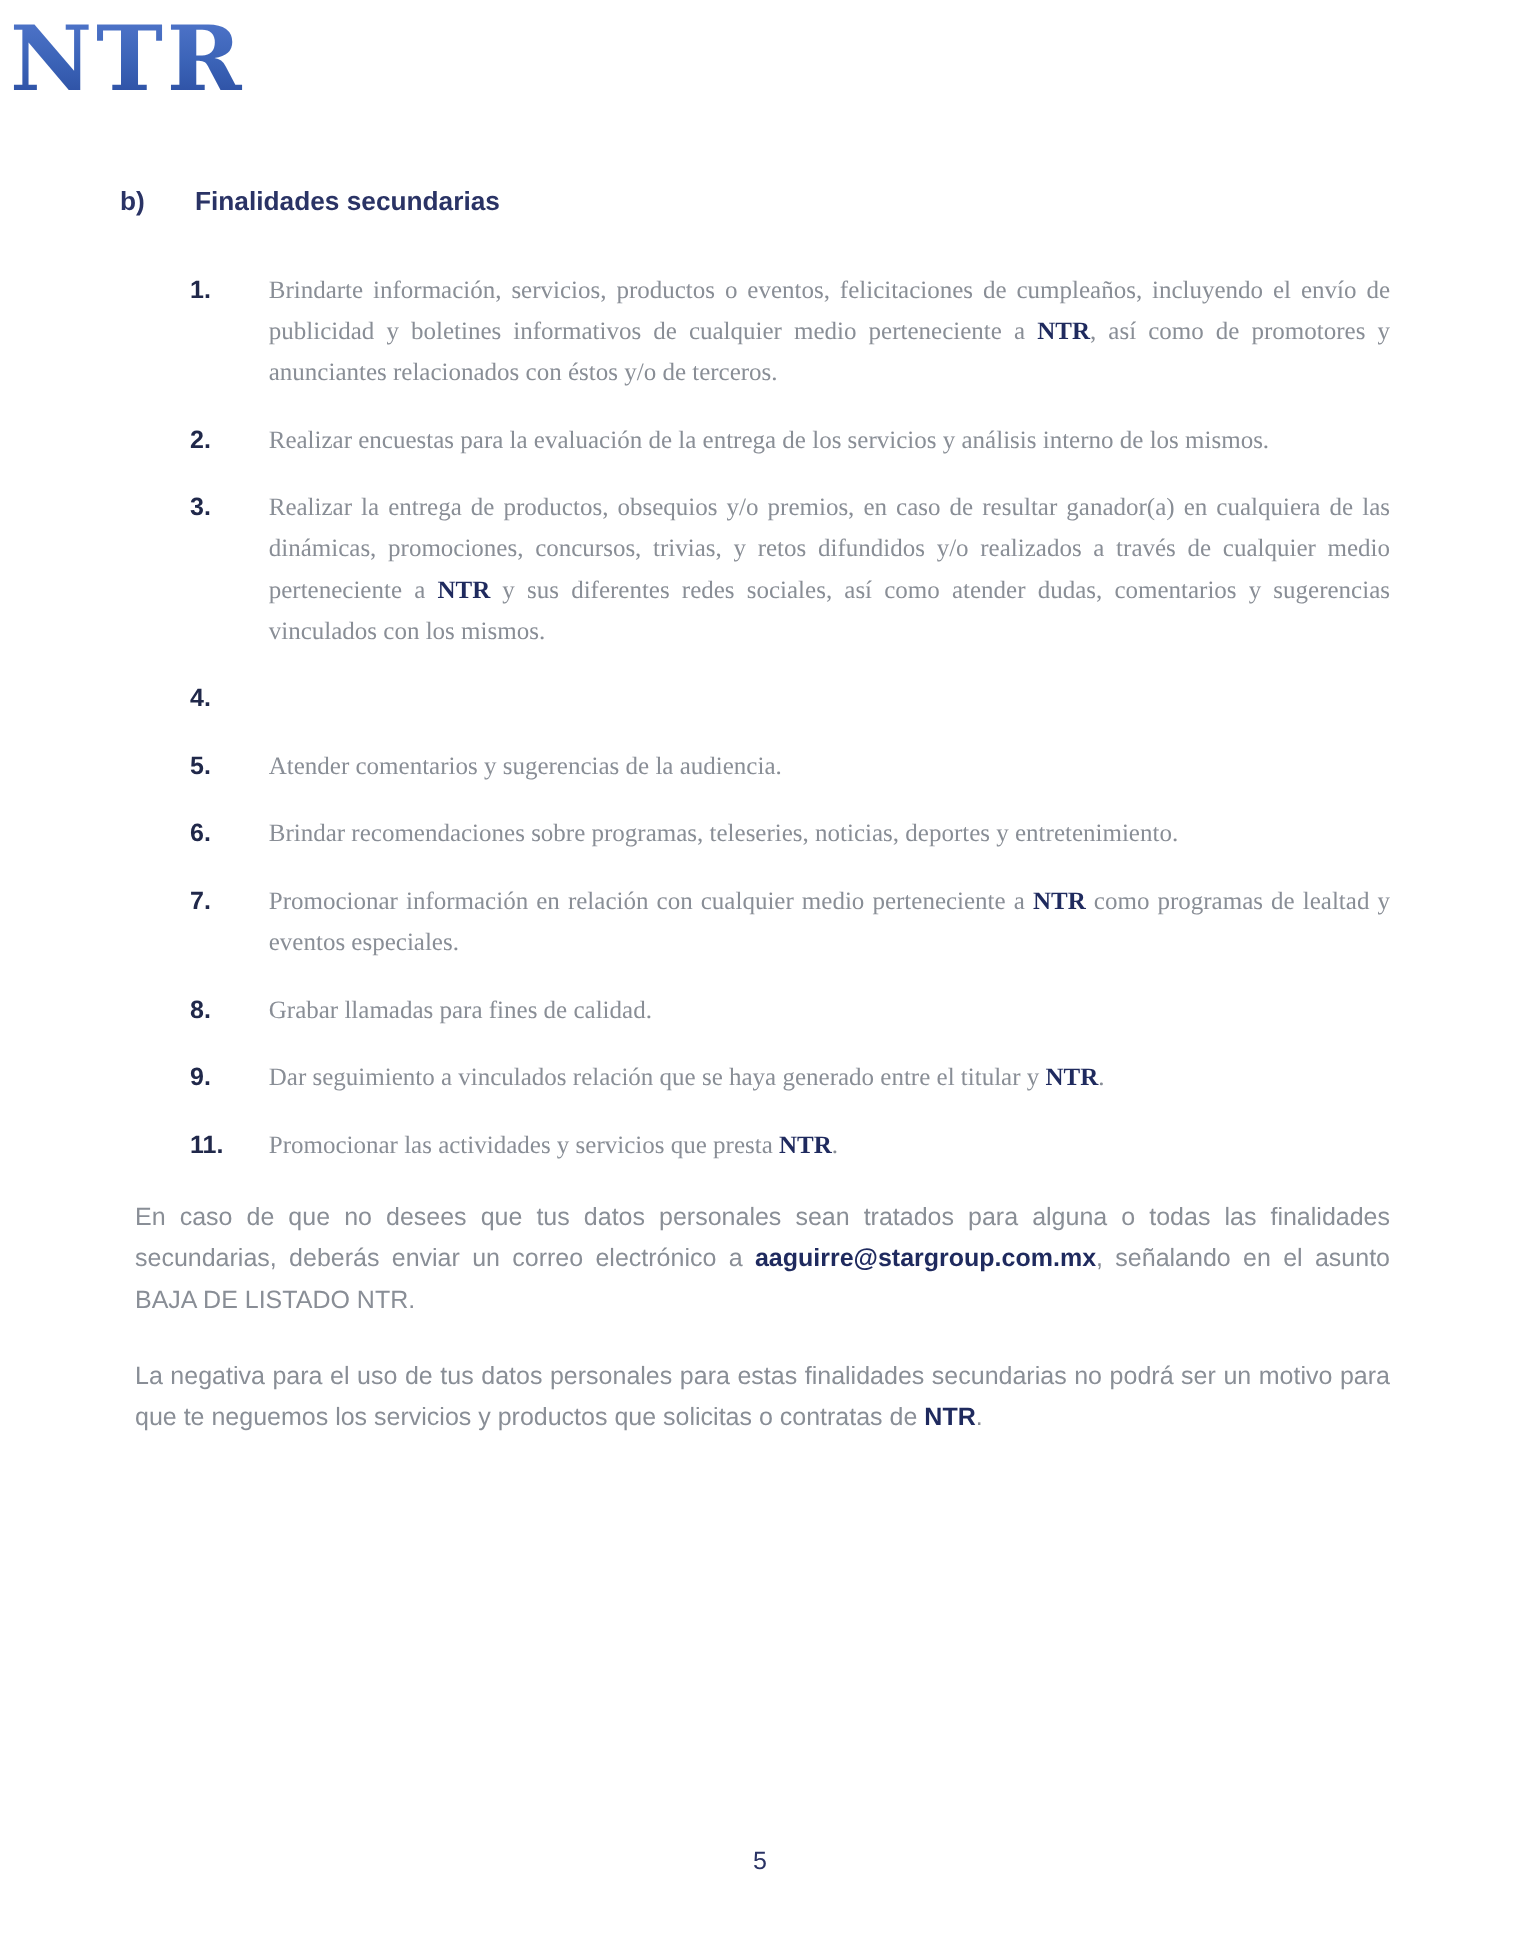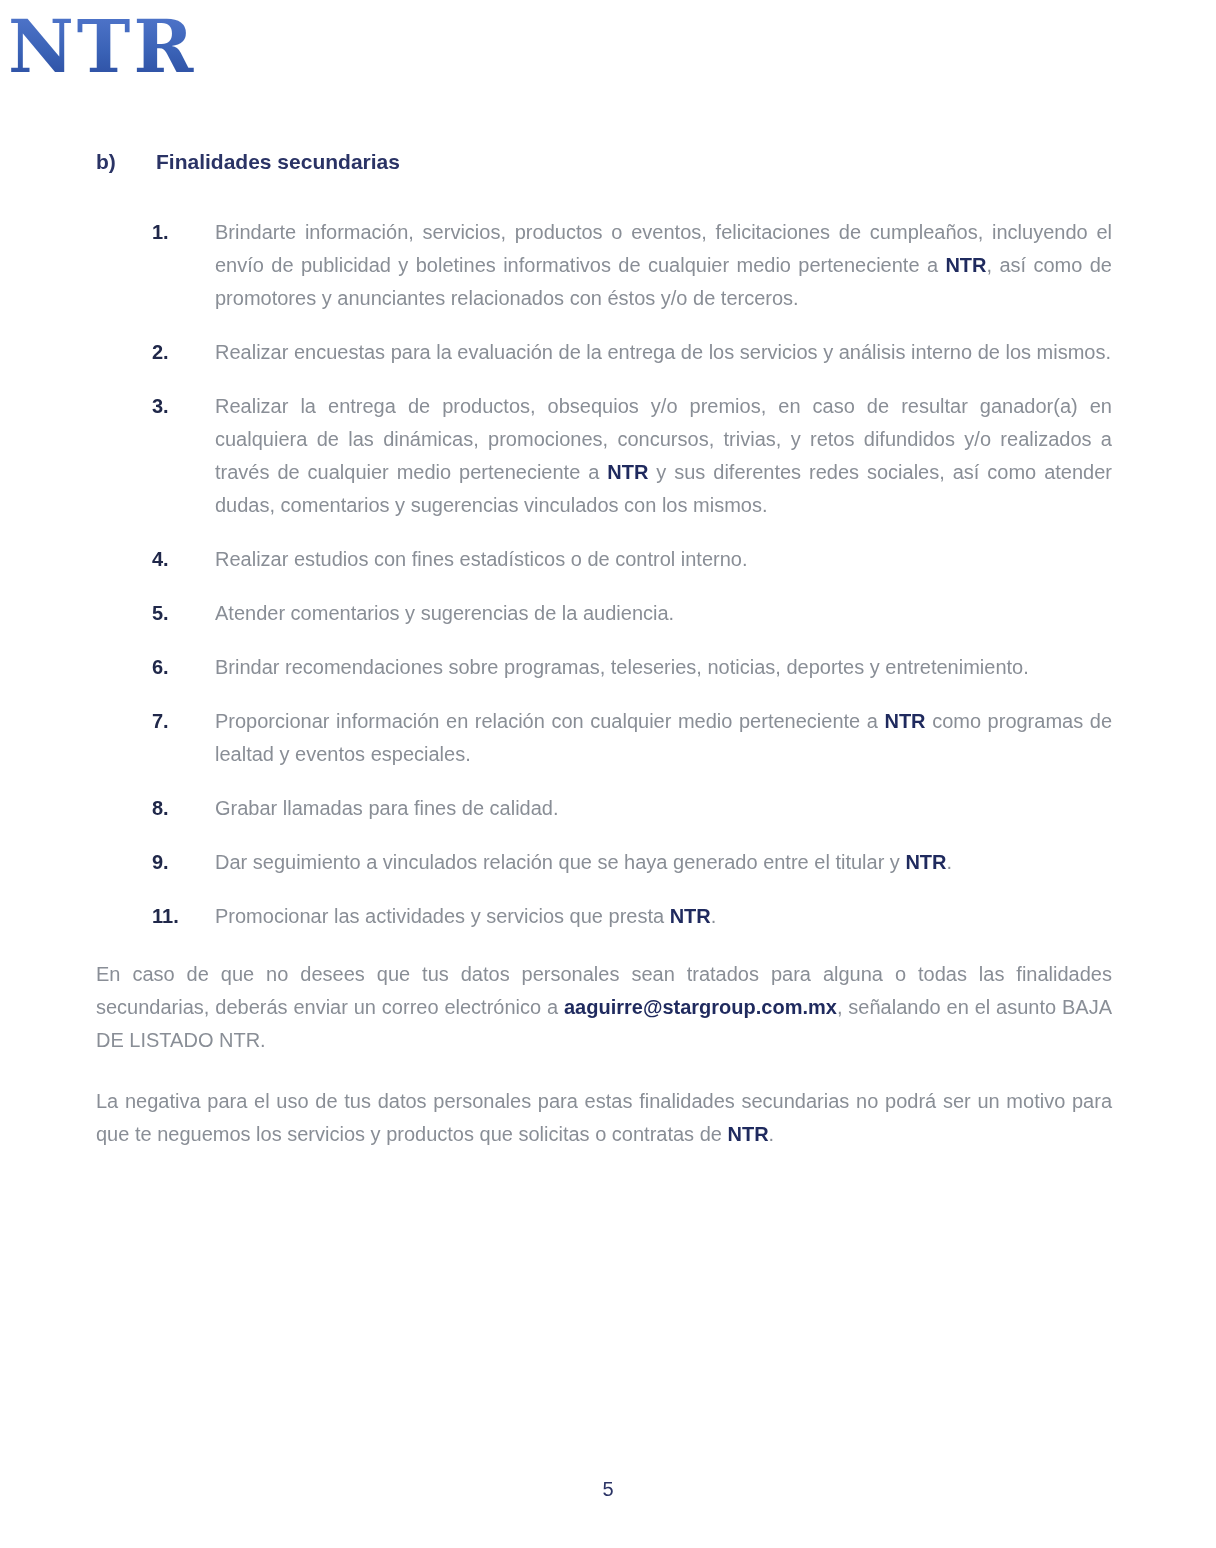--- a/index.html
+++ b/index.html
@@ -71,24 +71,26 @@
     font-size: 20px;
     line-height: 33px;
     color: #20284a;
   }
   .item-text {
     flex: 1;
     font-size: 20px;
     line-height: 33px;
     color: #898e96;
     text-align: justify;
+    font-family: Liberation Serif, serif;
   }
   
   .paragraphs {
     margin-top: 25px;
+    margin-left: 12px;
   }
   .paragraph {
     font-size: 20px;
     line-height: 33px;
     color: #898e96;
     text-align: justify;
     margin: 0 0 28px 0;
   }
   .brand {
     font-weight: bold;
@@ -127,33 +129,32 @@
         <div class="list-item">
           <span class="item-number">2.</span>
           <div class="item-text"><span>Realizar encuestas para la evaluación de la entrega de los servicios y análisis interno de los mismos.</span></div>
         </div>
         <div class="list-item">
           <span class="item-number">3.</span>
           <div class="item-text"><span>Realizar la entrega de productos, obsequios y/o premios, en caso de resultar ganador(a) en cualquiera de las dinámicas, promociones, concursos, trivias, y retos difundidos y/o realizados a través de cualquier medio perteneciente a </span><span class="brand">NTR</span><span> y sus diferentes redes sociales, así como atender dudas, comentarios y sugerencias vinculados con los mismos.</span></div>
         </div>
         <div class="list-item">
           <span class="item-number">4.</span>
-          <div class="item-text"><span>Realizar estudios con fines estadísticos o de control interno.</span></div>
         </div>
         <div class="list-item">
           <span class="item-number">5.</span>
           <div class="item-text"><span>Atender comentarios y sugerencias de la audiencia.</span></div>
         </div>
         <div class="list-item">
           <span class="item-number">6.</span>
           <div class="item-text"><span>Brindar recomendaciones sobre programas, teleseries, noticias, deportes y entretenimiento.</span></div>
         </div>
         <div class="list-item">
           <span class="item-number">7.</span>
-          <div class="item-text"><span>Proporcionar información en relación con cualquier medio perteneciente a </span><span class="brand">NTR</span><span> como programas de lealtad y eventos especiales.</span></div>
+          <div class="item-text"><span>Promocionar información en relación con cualquier medio perteneciente a </span><span class="brand">NTR</span><span> como programas de lealtad y eventos especiales.</span></div>
         </div>
         <div class="list-item">
           <span class="item-number">8.</span>
           <div class="item-text"><span>Grabar llamadas para fines de calidad.</span></div>
         </div>
         <div class="list-item">
           <span class="item-number">9.</span>
           <div class="item-text"><span>Dar seguimiento a vinculados relación que se haya generado entre el titular y </span><span class="brand">NTR</span><span>.</span></div>
         </div>
         <div class="list-item">

